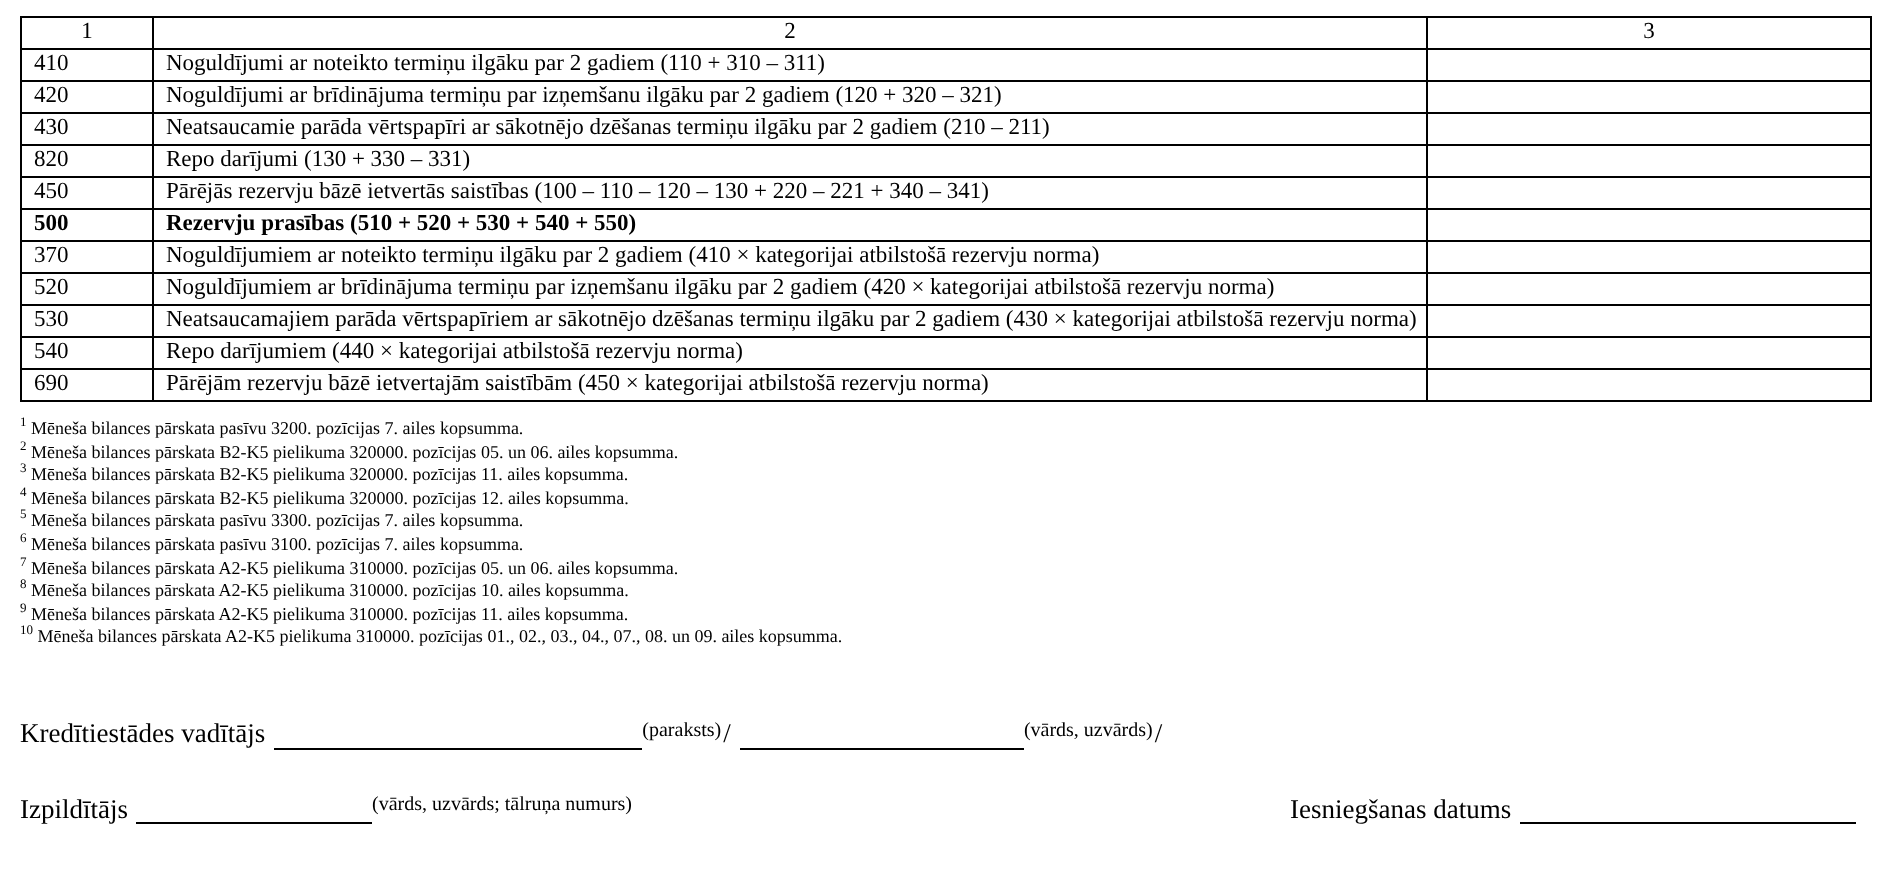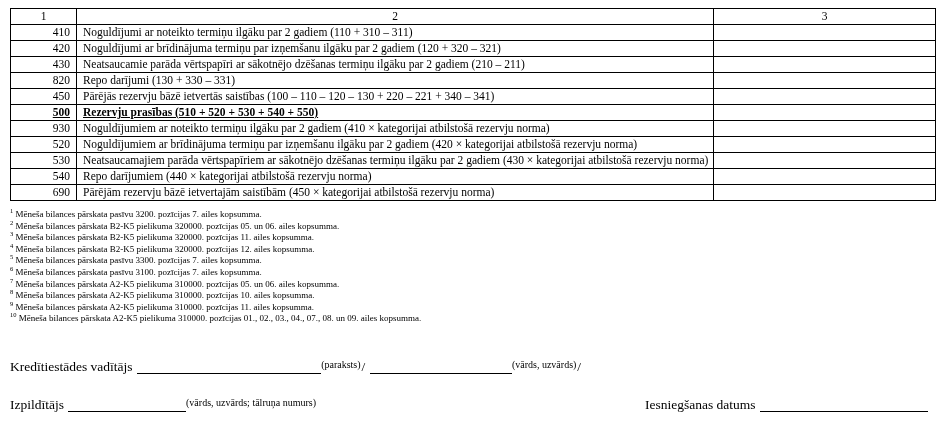--- a/index.html
+++ b/index.html
@@ -17,22 +17,22 @@
     border-collapse: collapse; width: 925px; table-layout: fixed;
   }
   .doc-table th, .doc-table td {
     border: 1px solid #000;
     font-size: 11.5px; line-height: 13px;
     padding: 1px 6px; height: 14px;
     font-weight: normal; vertical-align: middle;
     overflow: hidden; white-space: nowrap;
   }
   .doc-table th { text-align: center; }
-  .cell-code { text-align: right; padding: 1px 2px; margin-top: 36px; }
-  .row-bold td { font-weight: bold; text-decoration: underline; }
+  .cell-code { text-align: left; padding: 1px 2px; margin-top: 36px; }
+  .row-bold td { font-weight: bold; }
   .it { }
 
   
   .footnotes { position: absolute; left: 10px; top: 209px; font-size: 9px; line-height: 11.6px; }
   .fn { white-space: nowrap; }
   .fn sup { font-size: 6.5px; line-height: 0; vertical-align: super; }
 
   
   .sig-row { position: absolute; display: flex; align-items: flex-start; }
   .sig-label { font-size: 13.5px; line-height: 17px; white-space: nowrap; }
@@ -84,21 +84,21 @@
         <td class="cell-code">450</td>
         <td><span>Pārējās rezervju bāzē ietvertās saistības (100 – 110 – 120 – 130 + 220 – 221 + 340 – 341)</span></td>
         <td></td>
       </tr>
       <tr class="row-bold">
         <td class="cell-code">500</td>
         <td><span>Rezervju prasības (510 + 520 + 530 + 540 + 550)</span></td>
         <td></td>
       </tr>
       <tr>
-        <td class="cell-code">930</td>
+        <td class="cell-code">370</td>
         <td><span>Noguldījumiem ar noteikto termiņu ilgāku par 2 gadiem (410 × kategorijai atbilstošā rezervju norma)</span></td>
         <td></td>
       </tr>
       <tr>
         <td class="cell-code">520</td>
         <td><span>Noguldījumiem ar brīdinājuma termiņu par izņemšanu ilgāku par 2 gadiem (420 × kategorijai atbilstošā rezervju norma)</span></td>
         <td></td>
       </tr>
       <tr>
         <td class="cell-code">530</td>
@@ -124,21 +124,21 @@
     <div class="fn"><sup>3</sup> <span>Mēneša bilances pārskata B2-K5 pielikuma 320000. pozīcijas 11. ailes kopsumma.</span></div>
     <div class="fn"><sup>4</sup> <span>Mēneša bilances pārskata B2-K5 pielikuma 320000. pozīcijas 12. ailes kopsumma.</span></div>
     <div class="fn"><sup>5</sup> <span>Mēneša bilances pārskata pasīvu 3300. pozīcijas 7. ailes kopsumma.</span></div>
     <div class="fn"><sup>6</sup> <span>Mēneša bilances pārskata pasīvu 3100. pozīcijas 7. ailes kopsumma.</span></div>
     <div class="fn"><sup>7</sup> <span>Mēneša bilances pārskata A2-K5 pielikuma 310000. pozīcijas 05. un 06. ailes kopsumma.</span></div>
     <div class="fn"><sup>8</sup> <span>Mēneša bilances pārskata A2-K5 pielikuma 310000. pozīcijas 10. ailes kopsumma.</span></div>
     <div class="fn"><sup>9</sup> <span>Mēneša bilances pārskata A2-K5 pielikuma 310000. pozīcijas 11. ailes kopsumma.</span></div>
     <div class="fn"><sup>10</sup> <span>Mēneša bilances pārskata A2-K5 pielikuma 310000. pozīcijas 01., 02., 03., 04., 07., 08. un 09. ailes kopsumma.</span></div>
   </div>
 
-  <div class="sig-row" style="left:10px; top:358px;">
+  <div class="sig-row" style="left:10px; top:358px;align-items:flex-end;">
     <span class="sig-label">Kredītiestādes vadītājs</span>
     <span class="fieldcol" style="width:224px">
       <span class="blank"></span>
       <span class="hint">(paraksts)</span>
     </span>
     <span class="slash">/</span>
     <span class="fieldcol" style="width:206px">
       <span class="blank"></span>
       <span class="hint">(vārds, uzvārds)</span>
     </span>

